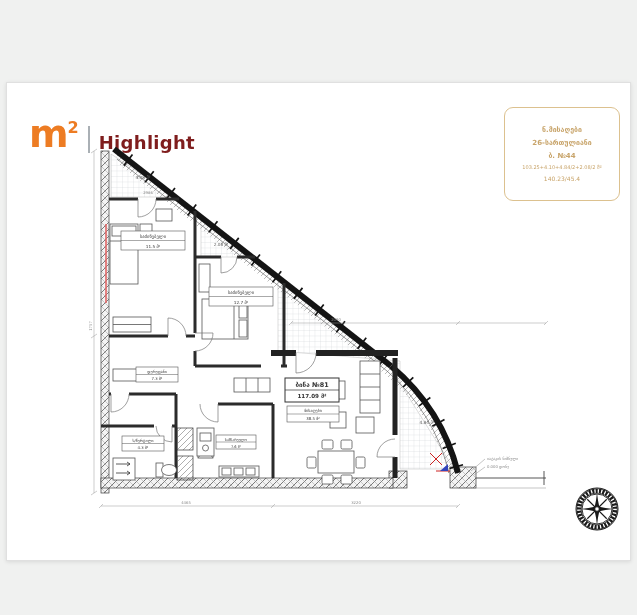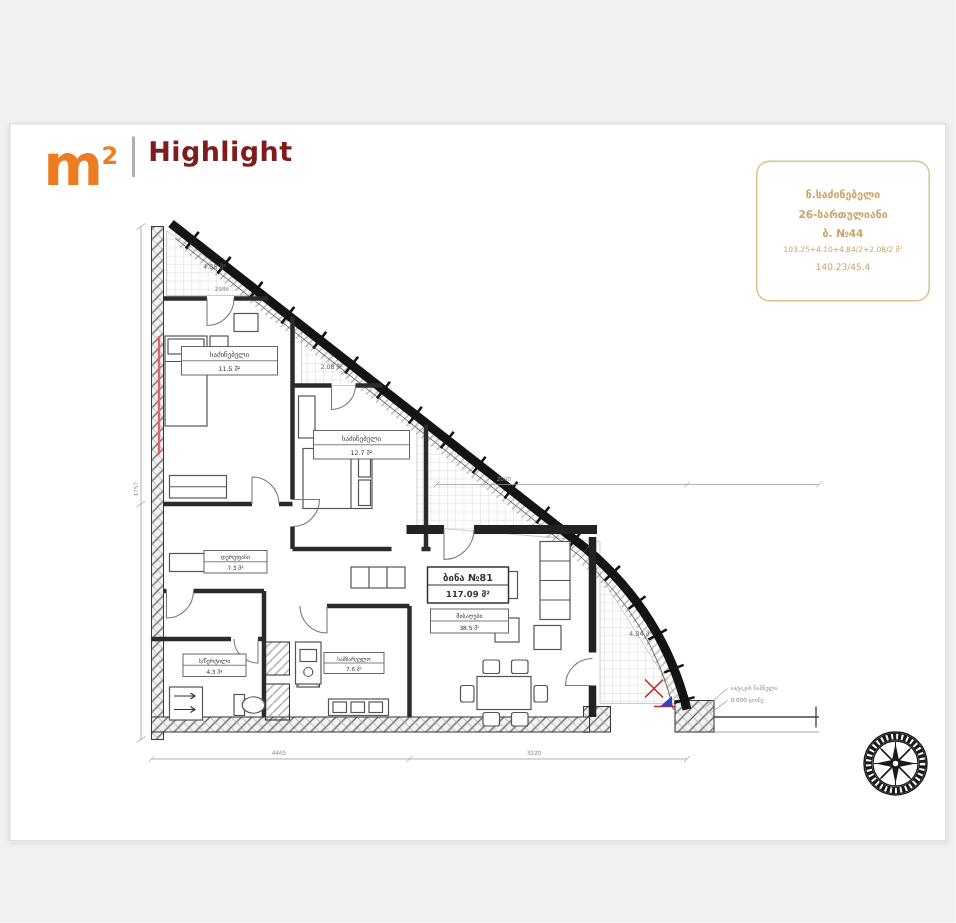--- a/index.html
+++ b/index.html
@@ -7,21 +7,21 @@
     width:637px;height:615px;position:relative;overflow:hidden;
     background:#f0f1f0;
     font-family:"DejaVu Sans","Liberation Sans",sans-serif;
   }
   .card{
     position:absolute;left:6px;top:82px;width:623px;height:477px;
     background:#ffffff;border:1px solid #e0e0e0;
     box-shadow:0 1px 4px rgba(0,0,0,.10);
   }
   
-  .logo{position:absolute;left:22px;top:8px;display:flex;align-items:flex-start;}
+  .logo{position:absolute;left:22px;top:32px;display:flex;align-items:flex-end;}
   .logo-m{font-size:38px;font-weight:bold;color:#ed7c23;line-height:1;letter-spacing:-1px;}
   .logo-sup{font-size:16px;font-weight:bold;color:#ed7c23;vertical-align:14px;}
   .logo-sep{width:2px;height:27px;background:#aab0b5;margin:0 9px 0 10px;}
   .logo-brand{font-size:18px;font-weight:600;color:#7f1d1d;letter-spacing:.3px;}
   
   .info-box{
     position:absolute;left:497px;top:24px;width:116px;height:94px;
     border:1.5px solid #dcc18f;border-radius:9px;background:#fff;
     display:flex;flex-direction:column;justify-content:center;align-items:center;
     text-align:center;color:#c8a46a;padding:4px 3px;box-sizing:border-box;
@@ -38,21 +38,21 @@
 
 <div class="card">
 
   <div class="logo">
     <div class="logo-m"><span>m</span><span class="logo-sup">2</span></div>
     <div class="logo-sep"></div>
     <div class="logo-brand">Highlight</div>
   </div>
 
   <div class="info-box">
-    <div class="info-line il-0">ნ.საძინებელი</div>
+    <div class="info-line il-0">ნ.მისაღები</div>
     <div class="info-line il-1">26-სართულიანი</div>
     <div class="info-line il-2">ბ. №44</div>
     <div class="info-line il-3">103.25+4.10+4.84/2+2.08/2 მ²</div>
     <div class="info-line il-4">140.23/45.4</div>
   </div>
 
   <svg viewBox="0 0 500 400" style="position:absolute;left:49px;top:38px;width:500px;height:400px" class="svgtext">
     <defs>
       <pattern id="stone" width="7" height="7" patternUnits="userSpaceOnUse">
         <rect width="7" height="7" fill="#f3f3f3"></rect>

